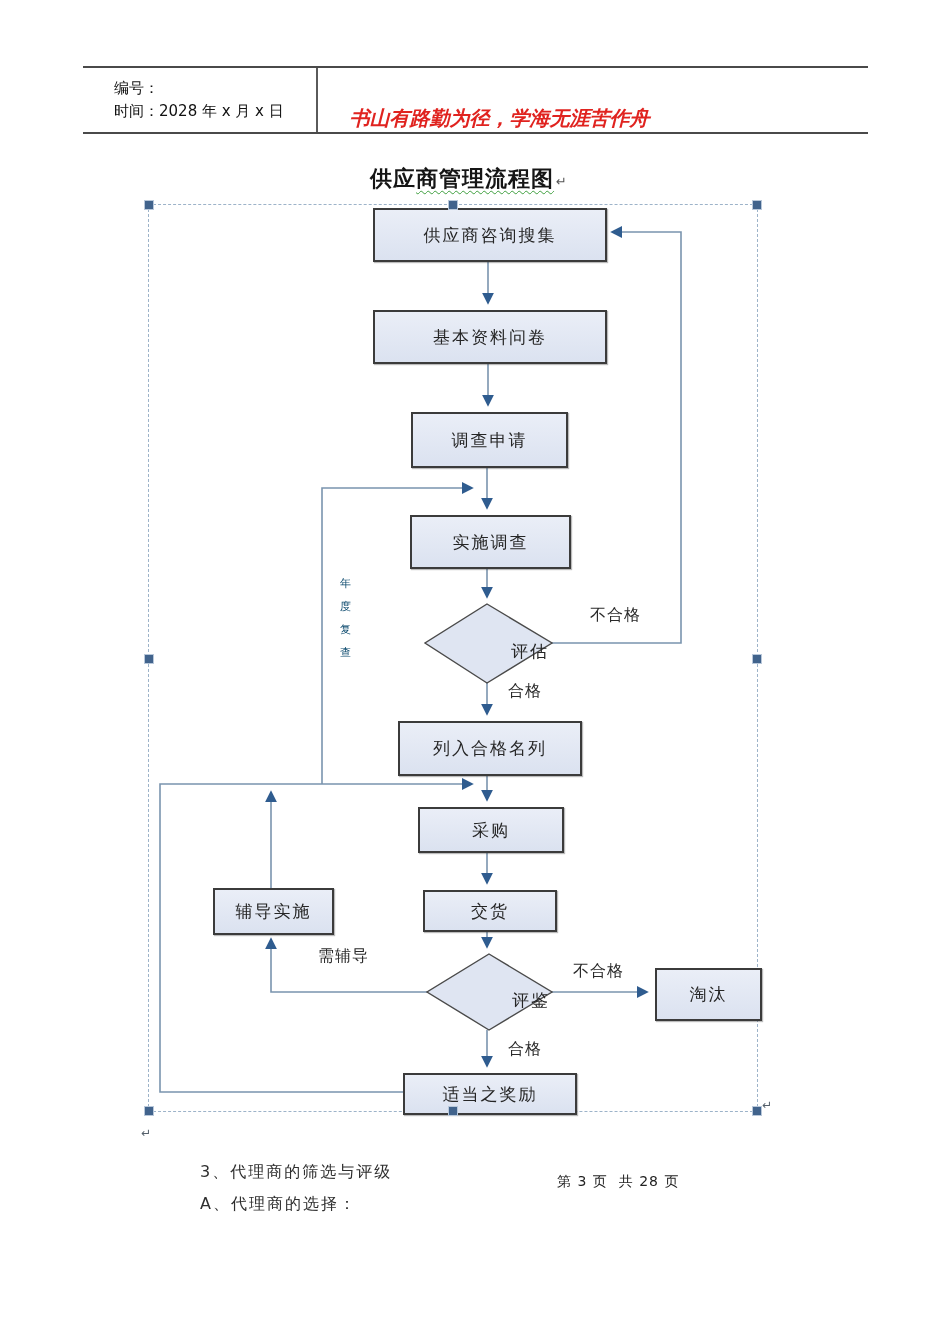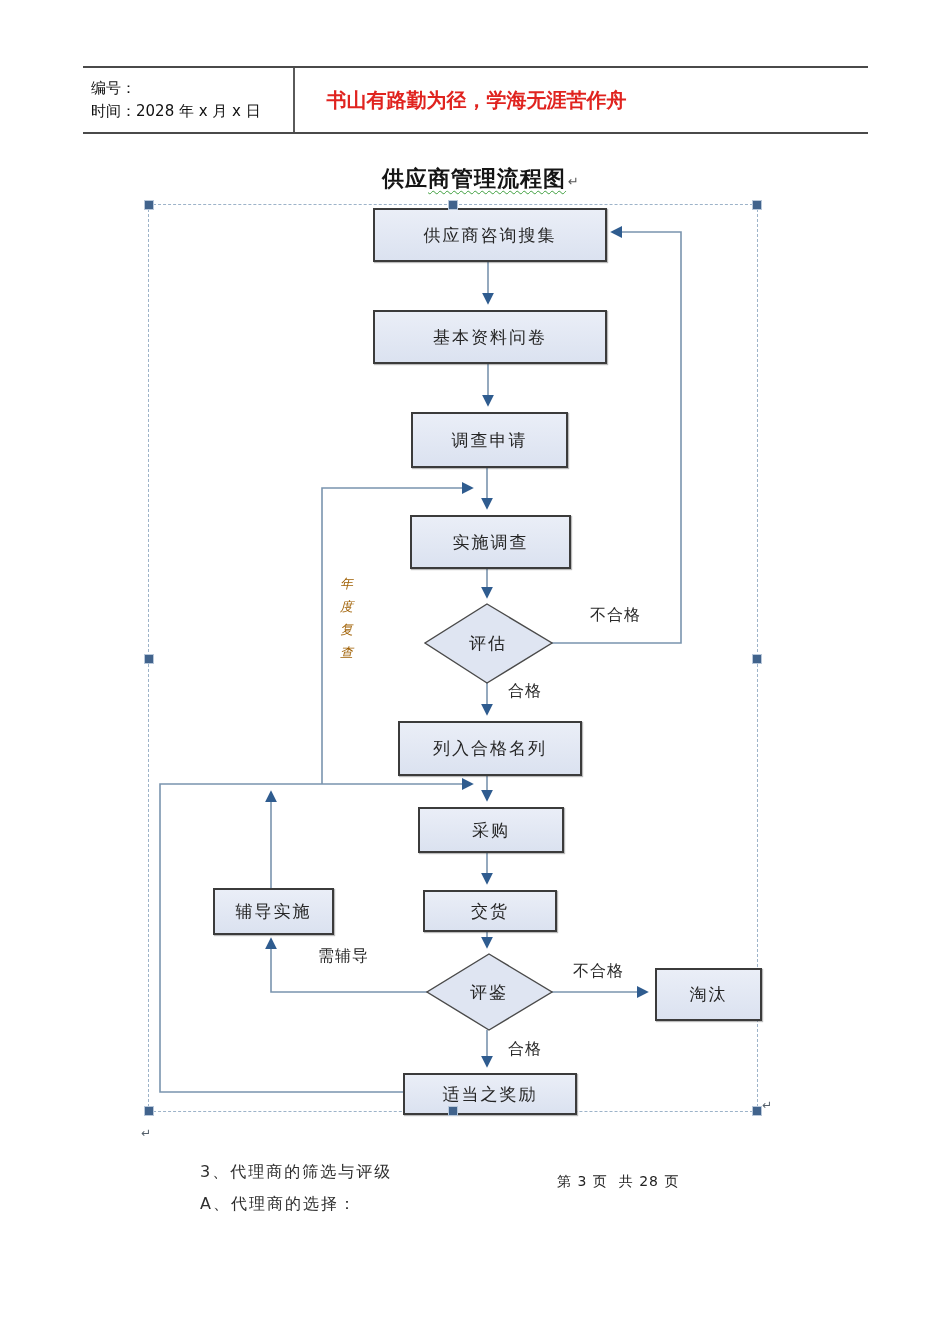--- a/index.html
+++ b/index.html
@@ -7,44 +7,44 @@
     position:relative;width:950px;height:1344px;background:#ffffff;
     font-family:"DejaVu Sans","Liberation Sans",sans-serif;color:#222;overflow:hidden;
   }
   
   .hdr{
     position:absolute;left:83px;top:66px;width:785px;height:64px;
     border-top:2px solid #4a4a4a;border-bottom:2px solid #4a4a4a;
     display:flex;align-items:stretch;
   }
   .hdr-cell{display:flex;flex-direction:column;justify-content:center;}
-  .hdr-left{width:202px;padding:2px 0 2px 8px;font-size:15px;line-height:23px;color:#111;}
-  .hdr-mid{width:363px;border-left:2px solid #5a5a5a;align-items:center;justify-content:center;}
+  .hdr-left{width:202px;padding:2px 0 2px 8px;font-size:15px;line-height:23px;color:#111;margin-left:23px;}
+  .hdr-mid{width:363px;border-left:2px solid #5a5a5a;align-items:center;justify-content:flex-end;font-style:italic;}
   .hdr-motto{font-size:20px;font-weight:bold;color:#e0231f;white-space:pre;}
   .hdr-right{flex:1;border-left:2px solid #5a5a5a;padding-left:10px;font-size:14px;color:#111;white-space:pre;}
   
   .doc-title{
     position:absolute;left:0;top:164px;width:938px;text-align:center;
-    font-size:22px;font-weight:bold;color:#151515;letter-spacing:1px;margin-left:12px;
+    font-size:22px;font-weight:bold;color:#151515;letter-spacing:1px;
   }
   .wavy{text-decoration:underline;text-decoration-style:wavy;text-decoration-color:#3f9f3f;text-decoration-thickness:1px;text-underline-offset:4px;}
   .ret{font-size:13px;font-weight:normal;color:#555;margin-left:2px;}
   
   .sel-rect{position:absolute;left:148px;top:204px;width:608px;height:906px;border:1px dashed #9db3c9;z-index:1;}
   .handle{position:absolute;width:8px;height:8px;background:#41638c;border:1px solid #b9c8da;z-index:6;}
   
   .node{
     position:absolute;z-index:3;display:flex;align-items:center;justify-content:center;
     background:linear-gradient(180deg,#eaeef7 0%,#dbe2f0 100%);
     border:2px solid #3b3b3b;box-shadow:1px 1px 1px rgba(60,60,60,.35);
     font-size:17px;letter-spacing:2px;color:#262626;
   }
-  .dlabel{position:absolute;z-index:4;text-align:center;font-size:17px;letter-spacing:2px;color:#262626;}
+  .dlabel{position:absolute;z-index:4;text-align:right;font-size:17px;letter-spacing:2px;color:#262626;margin-top:8px;}
   .elabel{position:absolute;z-index:4;font-size:16px;letter-spacing:1px;color:#2a2a2a;white-space:nowrap;}
-  .vlabel{position:absolute;z-index:4;font-size:13px;color:#a16207;width:19px;line-height:23px;word-break:break-all;font-style:italic;}
+  .vlabel{position:absolute;z-index:4;font-size:11px;color:#0c4a6e;width:19px;line-height:23px;word-break:break-all;}
   svg.wires{position:absolute;left:0;top:0;z-index:2;pointer-events:none;}
   .mark{position:absolute;z-index:5;font-size:12px;color:#55606b;}
   
   .body-line{position:absolute;left:200px;font-size:16px;color:#2e2e2e;letter-spacing:2px;}
   .footer{position:absolute;left:557px;top:1173px;font-size:14px;color:#222;white-space:pre;letter-spacing:1px;}
 </style>
 </head>
 <body>
 
 <div id="page">

